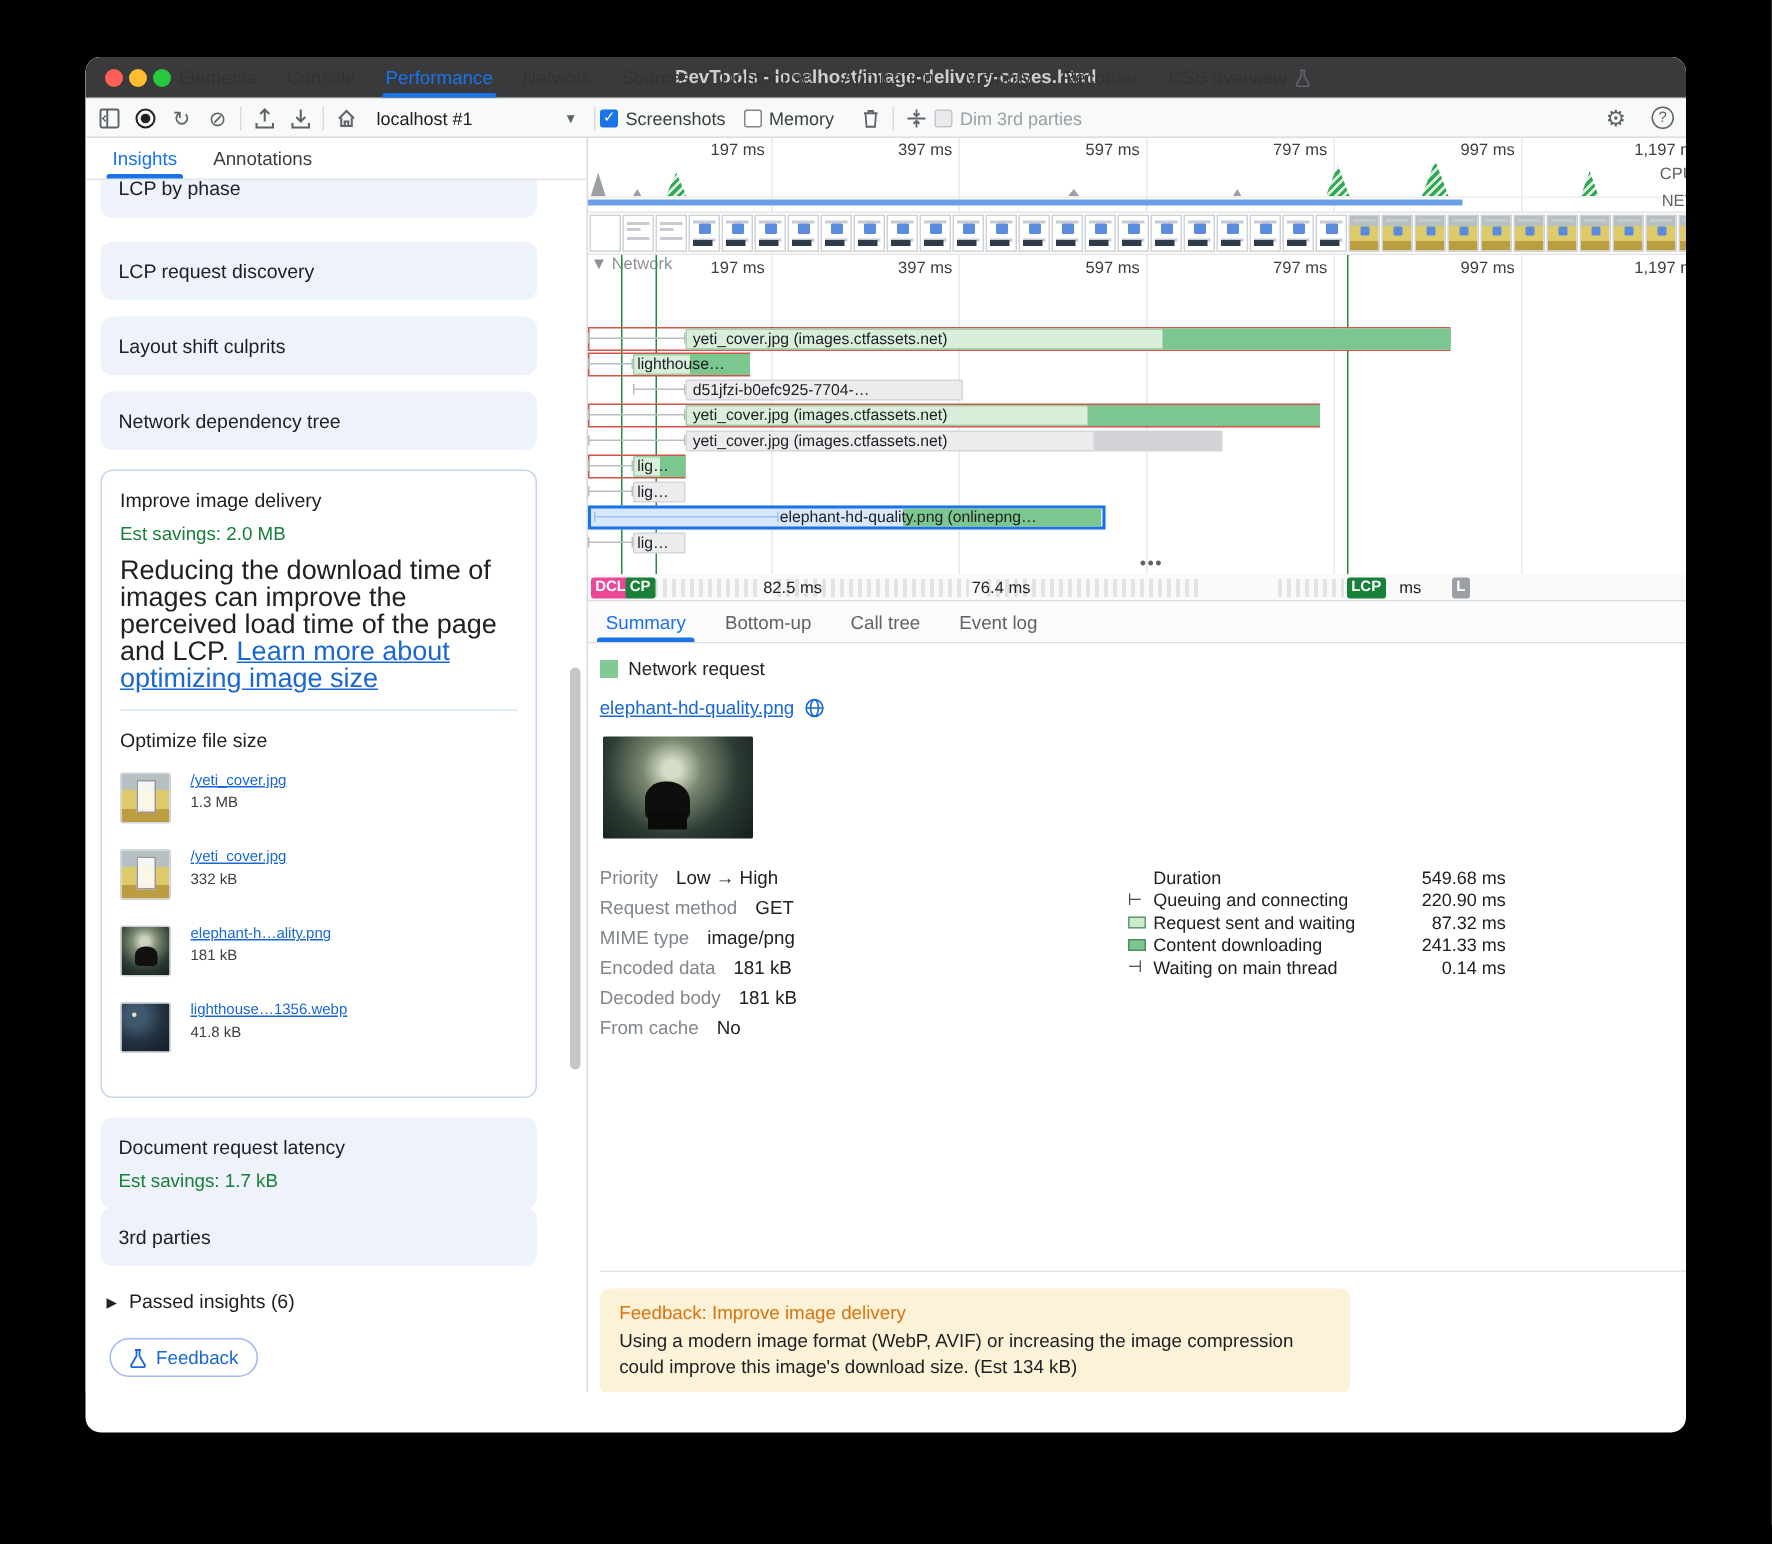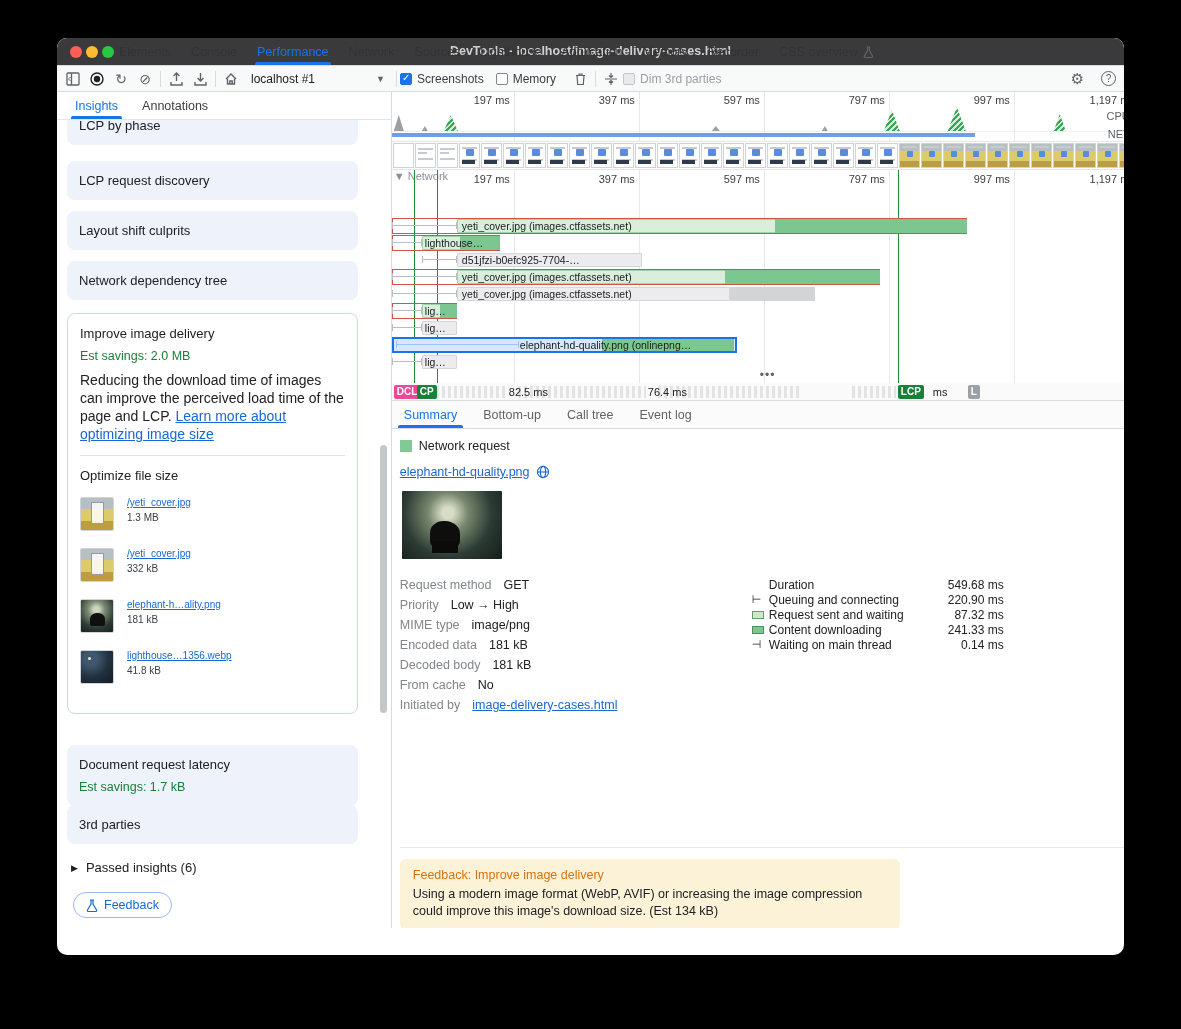--- a/index.html
+++ b/index.html
@@ -44,21 +44,21 @@
 
   
   #sb-tabs { left:0; top:0; width:100%; height:28px; border-bottom:1px solid #e3e5e8; display:flex; align-items:center; padding-left:18px; }
   .sbtab { font-size:12.5px; color:#3c4043; margin-right:24px; position:relative; height:100%; display:flex; align-items:center; }
   .sbtab.active { color:#1a73e8; }
   .sbtab.active::after { content:""; position:absolute; left:-4px; right:-4px; bottom:0; height:3px; background:#1a73e8; border-radius:2px 2px 0 0; }
   #sb-scroll { left:0; top:28px; width:100%; height:808px; overflow:hidden; position:absolute; }
   .sb-card { left:10px; width:291px; background:#eef2fb; border-radius:8px; padding:12px; font-size:13px; color:#202124; }
   .sb-card .savings { color:#188038; margin-top:8px; font-size:12.5px; }
   #improve-card { background:#fff; border:1px solid #c8d7f0; }
-  #improve-card p { font-size:14px; line-height:18px; color:#202124; margin-top:8px; }
+  #improve-card p { font-size:18px; line-height:18px; color:#202124; margin-top:8px; }
   a.blue { color:#1967d2; text-decoration:underline; }
   #improve-divider { border:none; border-top:1px solid #d9e4f5; margin:12px 0; }
   .opt-head { font-size:13px; color:#202124; margin-bottom:14px; }
   .file-row { display:flex; align-items:flex-start; margin-bottom:17px; }
   .thumb { width:34px; height:34px; border:1px solid #d0d4da; border-radius:2px; margin-right:13px; flex:none; position:relative; overflow:hidden; }
   .file-texts { font-size:10px; }
   .file-size { color:#3c4043; margin-top:4px; }
   .t-yeti { background:linear-gradient(180deg,#b6bfc2 0 34%,#ddca6a 34% 72%,#bd9d42 72% 100%); }
   .t-yeti .frame { position:absolute; left:10px; top:4px; width:13px; height:22px; background:rgba(255,255,255,.85); border:1px solid #999; }
   .t-lh-gif { background:radial-gradient(circle at 50% 45%,#5b8be0 0 68%,#3f6dc4 100%); }
@@ -695,46 +695,42 @@
                 <ellipse cx="7" cy="7" rx="2.6" ry="5.6" fill="none" stroke="#1967d2" stroke-width="1.1"></ellipse>
                 <line x1="1.4" y1="7" x2="12.6" y2="7" stroke="#1967d2" stroke-width="1.1"></line>
               </svg>
           </div>
           <div id="req-thumb" class="abs">
             <div class="body"></div>
             <div class="legs"></div>
           </div>
           <div id="details" class="abs">
               <div class="d-row">
+                <span class="d-label">Priority</span>
+                <span class="d-value">Low → High</span>
+              </div>
+              <div class="d-row">
                 <span class="d-label">Request method</span>
                 <span class="d-value">GET</span>
-              </div>
-              <div class="d-row">
-                <span class="d-label">Priority</span>
-                <span class="d-value">Low → High</span>
               </div>
               <div class="d-row">
                 <span class="d-label">MIME type</span>
                 <span class="d-value">image/png</span>
               </div>
               <div class="d-row">
                 <span class="d-label">Encoded data</span>
                 <span class="d-value">181 kB</span>
               </div>
               <div class="d-row">
                 <span class="d-label">Decoded body</span>
                 <span class="d-value">181 kB</span>
               </div>
               <div class="d-row">
                 <span class="d-label">From cache</span>
                 <span class="d-value">No</span>
-              </div>
-              <div class="d-row">
-                <span class="d-label">Initiated by</span>
-                <a class="blue" href="#" style="font-size: 12.5px;">image-delivery-cases.html</a>
               </div>
             </div>
           <div id="timing-block" class="abs">
               <div class="tm-row">
                 <span class="tm-icon"></span>
                 <span class="tm-label">Duration</span>
                 <span class="tm-value">549.68 ms</span>
               </div>
               <div class="tm-row">
                 <span class="tm-icon">

